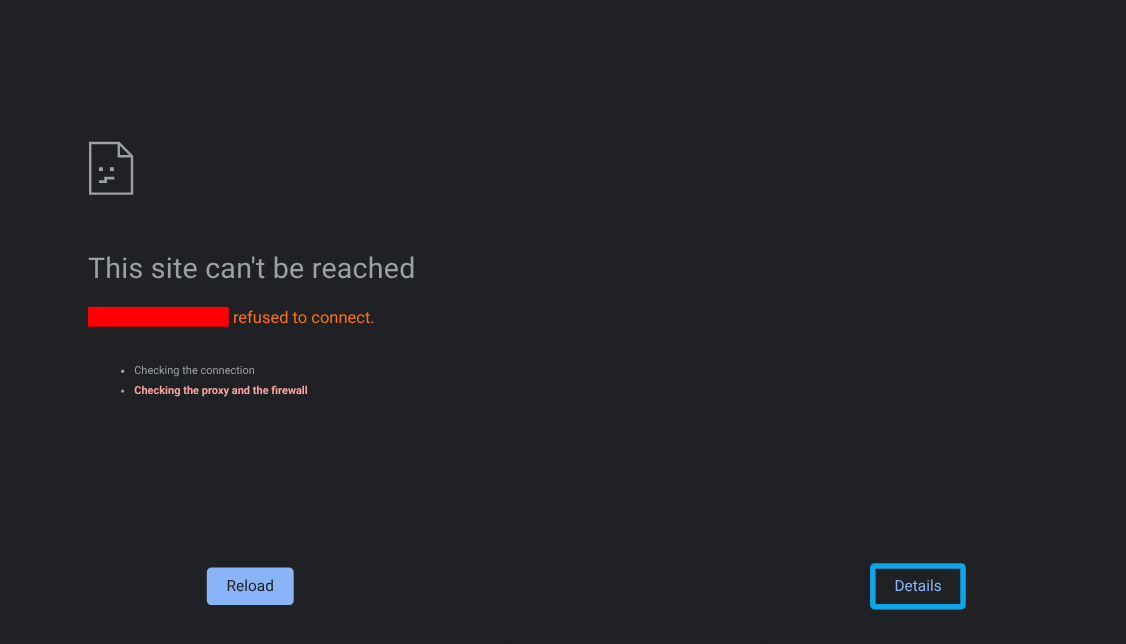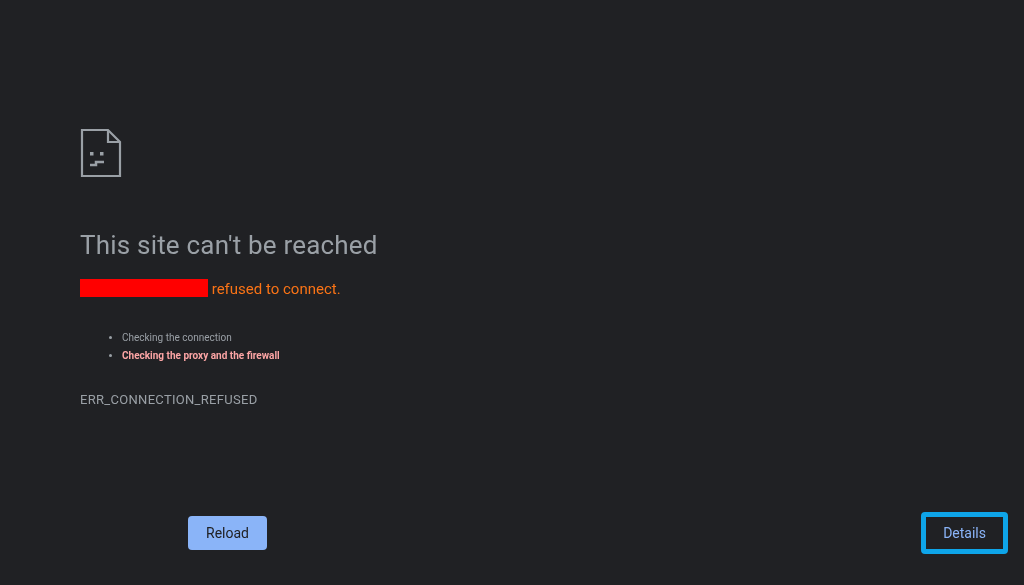--- a/index.html
+++ b/index.html
@@ -71,21 +71,21 @@
     }
     .error-code {
       font-size: 13px;
       color: #9aa0a6;
       letter-spacing: 0.3px;
     }
     .button-row {
       position: absolute;
       left: 188px;
       top: 512px;
-      width: 820px;
+      width: 690px;
       display: flex;
       justify-content: space-between;
       align-items: center;
     }
     .btn-reload {
       background: #8ab4f8;
       color: #202124;
       border: none;
       border-radius: 4px;
       padding: 9px 18px;
@@ -122,19 +122,18 @@
 
   <div class="message-line">
     <span class="redacted"></span><span> refused to connect.</span>
   </div>
 
   <ul>
     <li><span>Checking the connection</span></li>
     <li><a>Checking the proxy and the firewall</a></li>
   </ul>
 
-  <div class="error-code">ERR_CONNECTION_REFUSED</div>
 </div>
 
 <div class="button-row">
   <button class="btn-reload">Reload</button>
   <button class="btn-details">Details</button>
 </div>
 
 </body></html>

